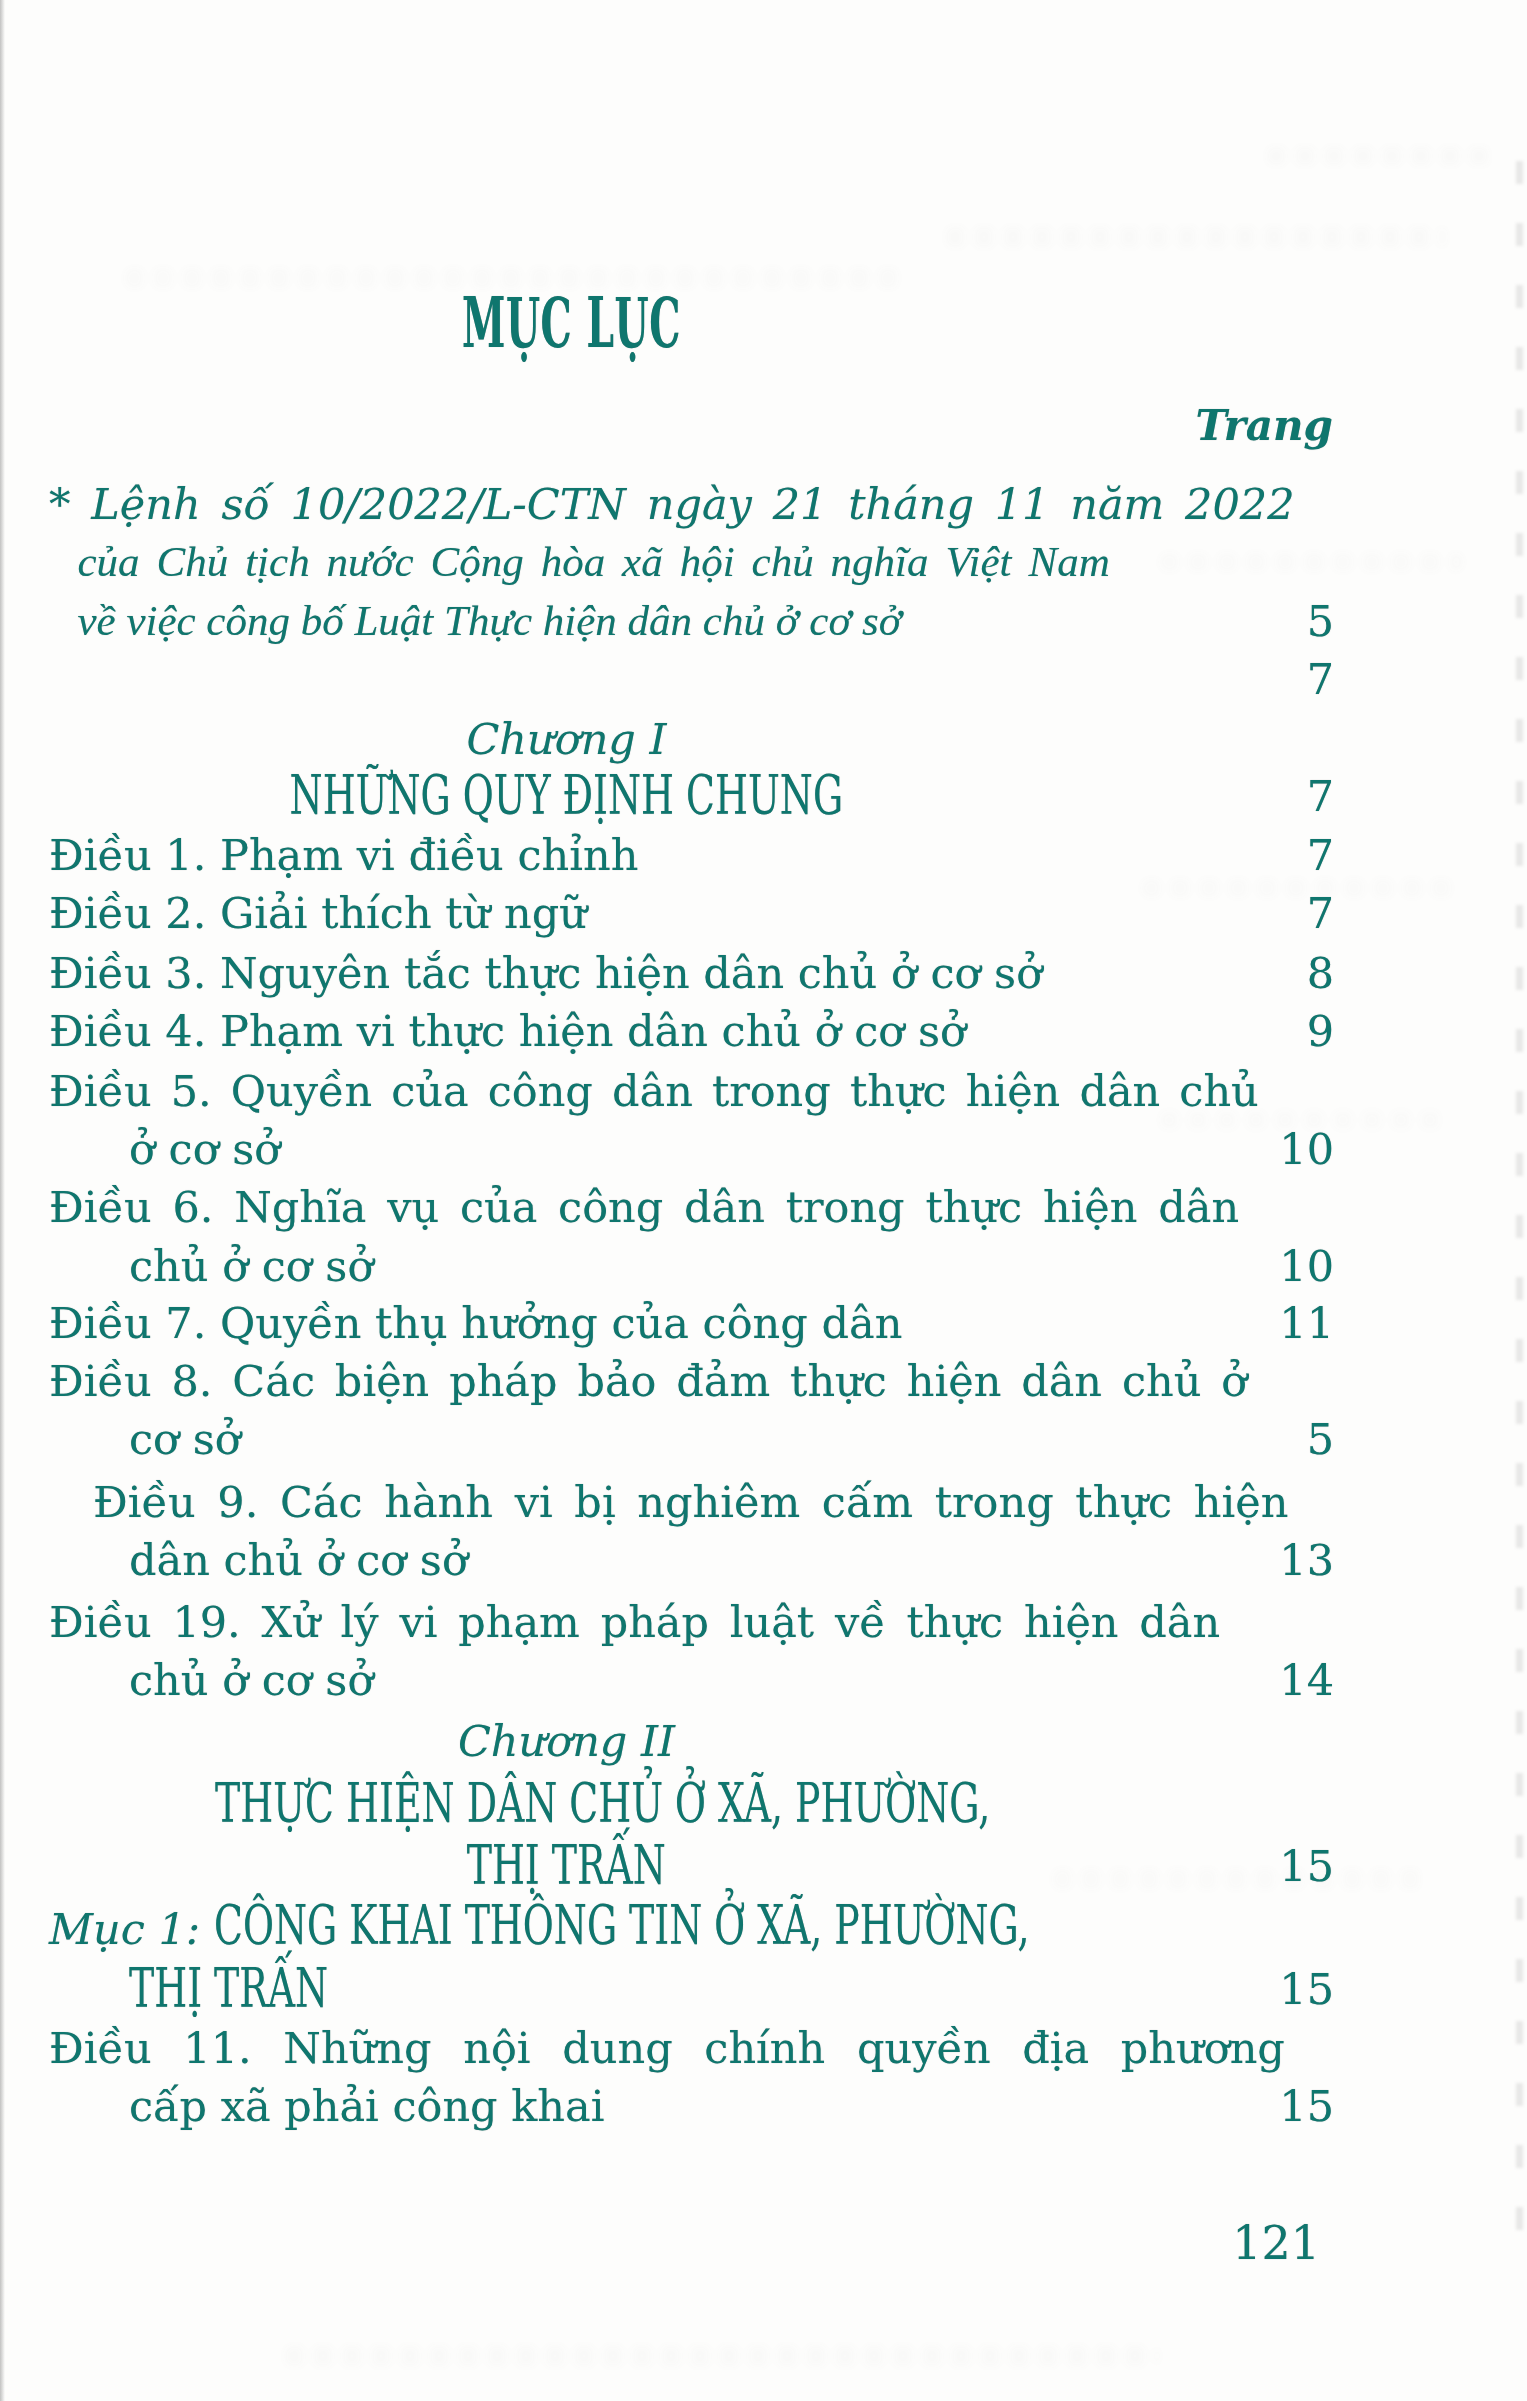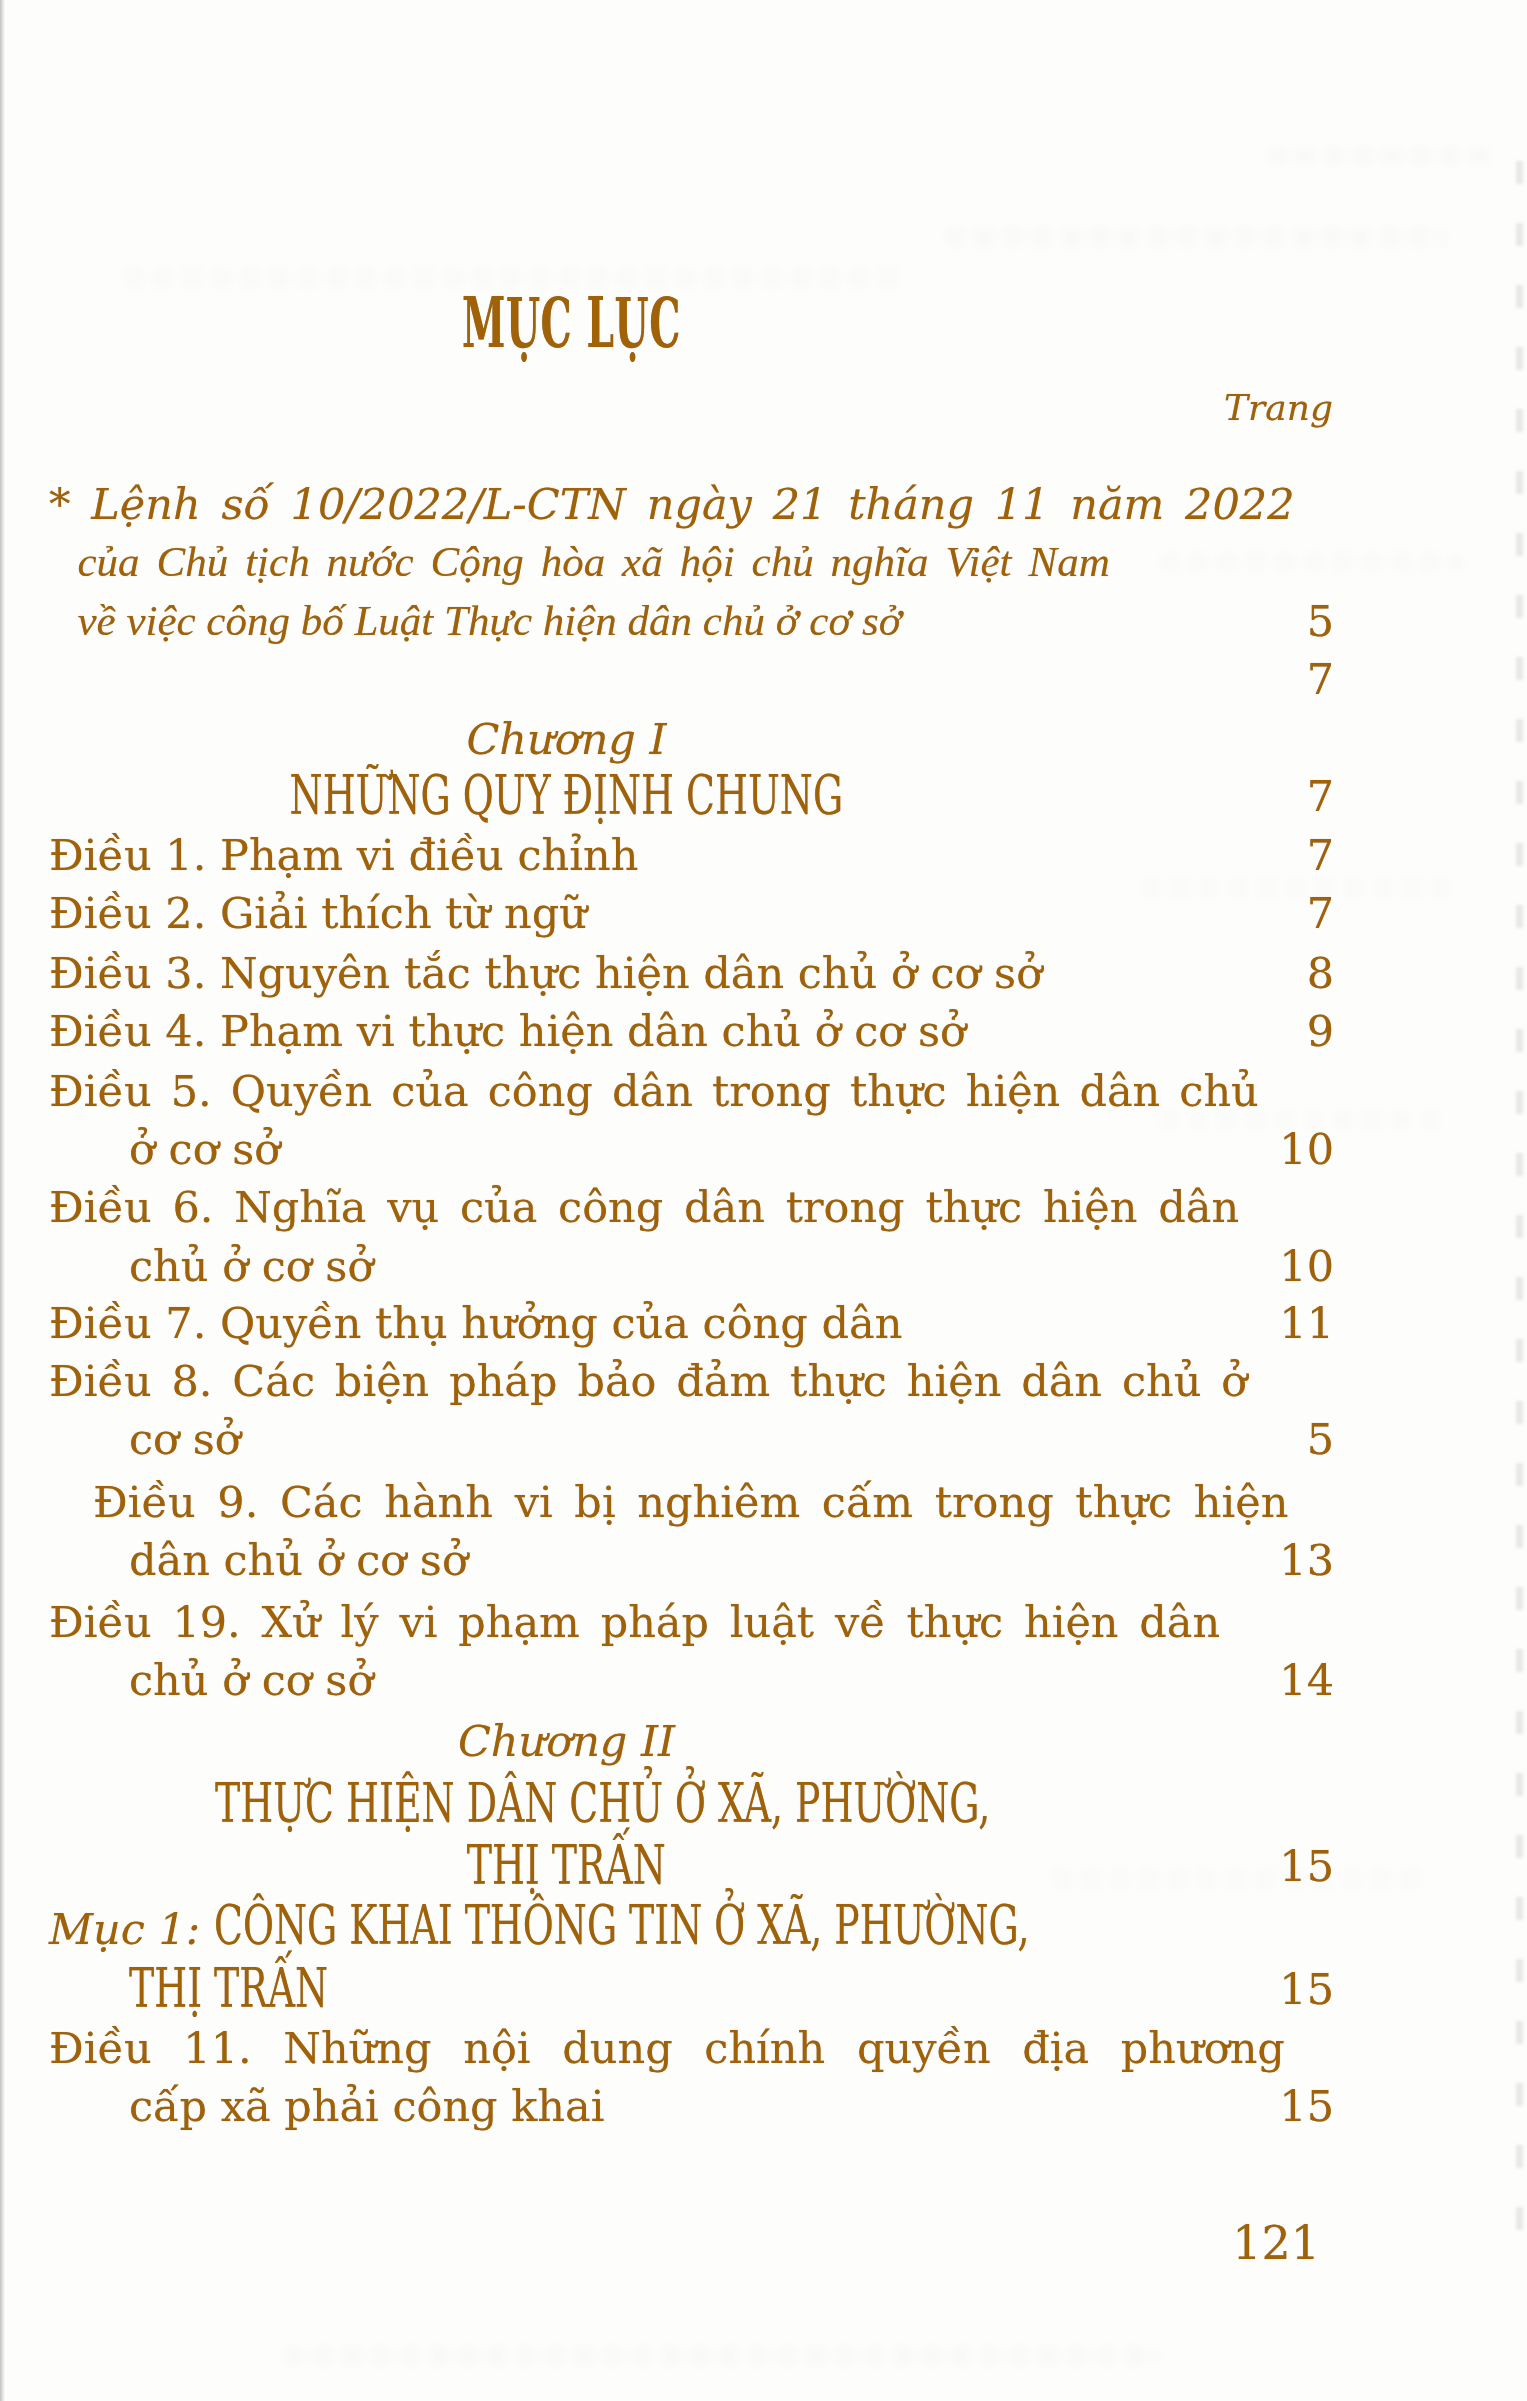--- a/index.html
+++ b/index.html
@@ -1,30 +1,30 @@
 <!DOCTYPE html>
 <html style="font-size:14.3px"><head>
 <meta charset="utf-8">
 <style>
   html,body{margin:0;padding:0;background:#d8d8d4;}
   .page{
     position:relative;width:1527px;height:2401px;margin:0 auto;
     background:#fdfdfc;overflow:hidden;
     font-family:"DejaVu Serif","Liberation Serif",serif;
-    color:#a16207;
+    color:#0f766e;
     text-shadow:0 0 0.9px rgba(30,30,30,.38);
   }
   
   .title-row{position:absolute;top:287px;left:49px;width:1044px;text-align:center;}
   .title-text{
     display:inline-block;font-size:70px;font-weight:bold;line-height:71px;
     transform:scaleX(.56);transform-origin:50% 60%;letter-spacing:0.9px;white-space:nowrap;
   }
   
-  .trang{position:absolute;top:383px;right:194px;font-style:italic;font-size:36px;line-height:50px;}
+  .trang{position:absolute;top:401px;right:194px;font-style:italic;font-size:42px;line-height:50px;font-weight:bold;}
   
   .row{position:absolute;left:49px;width:1285px;font-size:43px;line-height:54px;}
   .txt{width:1035px;white-space:nowrap;}
   .txt.center{text-align:center;}
   .txt.ind1{padding-left:28.5px;box-sizing:border-box;font-family:Liberation Serif, serif;}
   .txt.ind2{padding-left:80px;box-sizing:border-box;}
   .it{font-style:italic;}
   .caps{
     display:inline-block;font-size:54px;line-height:54px;white-space:nowrap;
     transform:scaleX(.7);transform-origin:0 62%;

